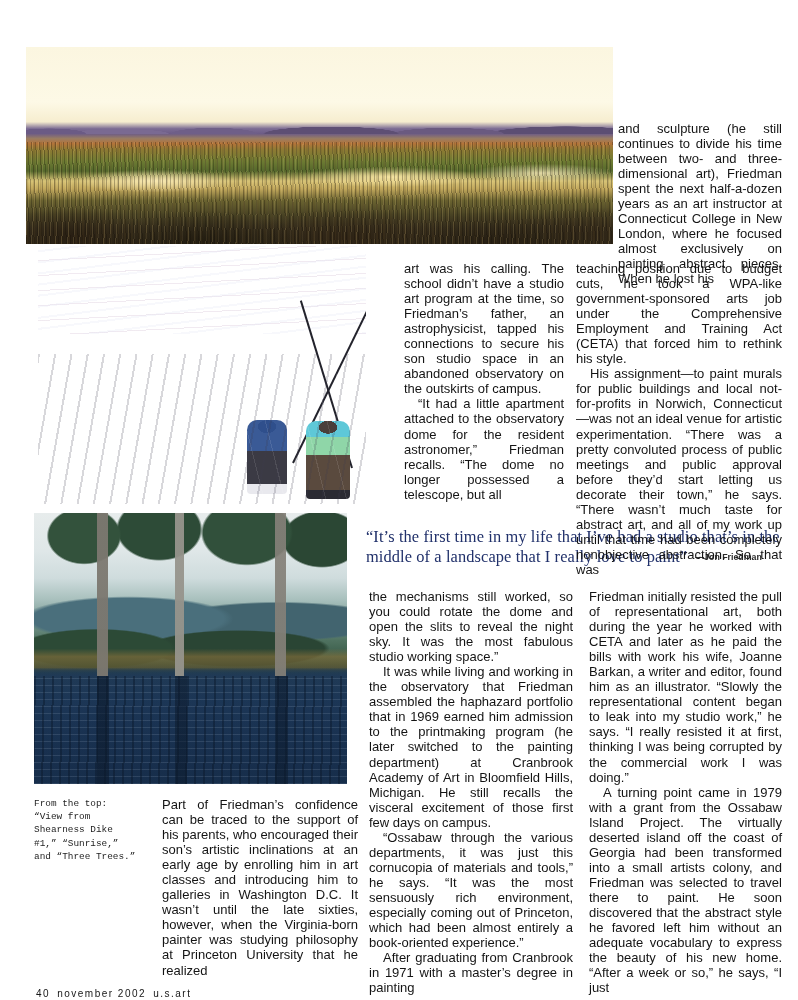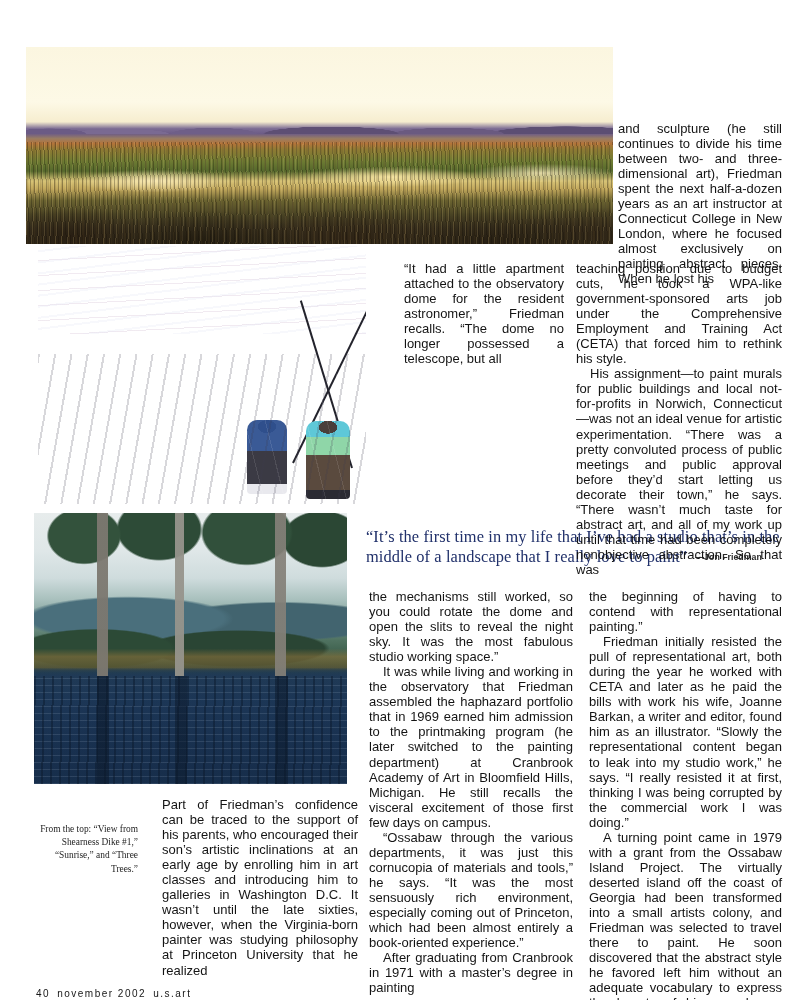--- a/index.html
+++ b/index.html
@@ -247,27 +247,26 @@
   #col-low-centre { left: 369px; top: 589px; width: 204px; }
   
   #col-low-right  { left: 589px; top: 589px; width: 193px; }
   
   #col-low-left   { left: 152px; top: 797px; width: 196px; margin-left: 10px; }
 
   
   #caption {
     position: absolute;
     left: 34px;
-    top: 823px;
+    top: 797px;
     width: 104px;
-    font-family: Liberation Serif, serif;
+    font-family: Liberation Mono, monospace;
     font-size: 9.4px;
     line-height: 13.2px;
     color: #1d1d1d;
-    text-align: right;
   }
 
   
   #pullquote {
     position: absolute;
     left: 366px;
     top: 527px;
     width: 418px;
     text-align: left;
   }
@@ -322,37 +321,37 @@
 
   <div id="pullquote">
     <span class="pq-text">“It’s the first time in my life that I’ve had a studio that’s in the middle of a landscape that I really love to paint”</span><span class="pq-attrib">—Jon Friedman</span>
   </div>
 
   <div class="col" id="col-top-right">
     <p class="noindent">and sculpture (he still continues to divide his time between two- and three-dimensional art), Friedman spent the next half-a-dozen years as an art instructor at Connecticut College in New London, where he focused almost exclusively on painting abstract pieces. When he lost his</p>
   </div>
 
   <div class="col" id="col-mid-centre">
+    <p class="noindent">art was his calling. The school didn’t have a studio art program at the time, so Friedman’s father, an astrophysicist, tapped his connections to secure his son studio space in an abandoned observatory on the outskirts of campus.</p>
     <p>“It had a little apartment attached to the observatory dome for the resident astronomer,” Friedman recalls. “The dome no longer possessed a telescope, but all</p>
   </div>
 
   <div class="col" id="col-mid-right">
     <p class="noindent">teaching position due to budget cuts, he took a WPA-like government-sponsored arts job under the Comprehensive Employment and Training Act (CETA) that forced him to rethink his style.</p>
     <p>His assignment—to paint murals for public buildings and local not-for-profits in Norwich, Connecticut—was not an ideal venue for artistic experimentation. “There was a pretty convoluted process of public meetings and public approval before they’d start letting us decorate their town,” he says. “There wasn’t much taste for abstract art, and all of my work up until that time had been completely nonobjective abstraction. So that was</p>
   </div>
 
   <div class="col" id="col-low-centre">
     <p class="noindent">the mechanisms still worked, so you could rotate the dome and open the slits to reveal the night sky. It was the most fabulous studio working space.”</p>
     <p>It was while living and working in the observatory that Friedman assembled the haphazard portfolio that in 1969 earned him admission to the printmaking program (he later switched to the painting department) at Cranbrook Academy of Art in Bloomfield Hills, Michigan. He still recalls the visceral excitement of those first few days on campus.</p>
     <p>“Ossabaw through the various departments, it was just this cornucopia of materials and tools,” he says. “It was the most sensuously rich environment, especially coming out of Princeton, which had been almost entirely a book-oriented experience.”</p>
     <p>After graduating from Cranbrook in 1971 with a master’s degree in painting</p>
   </div>
 
   <div class="col" id="col-low-right">
-    <p class="noindent">the beginning of having to contend with representational painting.”</p>
     <p>Friedman initially resisted the pull of representational art, both during the year he worked with CETA and later as he paid the bills with work his wife, Joanne Barkan, a writer and editor, found him as an illustrator. “Slowly the representational content began to leak into my studio work,” he says. “I really resisted it at first, thinking I was being corrupted by the commercial work I was doing.”</p>
     <p>A turning point came in 1979 with a grant from the Ossabaw Island Project. The virtually deserted island off the coast of Georgia had been transformed into a small artists colony, and Friedman was selected to travel there to paint. He soon discovered that the abstract style he favored left him without an adequate vocabulary to express the beauty of his new home. “After a week or so,” he says, “I just</p>
   </div>
 
   <div class="col" id="col-low-left">
     <p>Part of Friedman’s confidence can be traced to the support of his parents, who encouraged their son’s artistic inclinations at an early age by enrolling him in art classes and introducing him to galleries in Washington D.C. It wasn’t until the late sixties, however, when the Virginia-born painter was studying philosophy at Princeton University that he realized</p>
   </div>
 
   <div id="footer">
     <span>40</span><span class="sep"></span><span>november 2002</span><span class="sep"></span><span>u.s.art</span>

